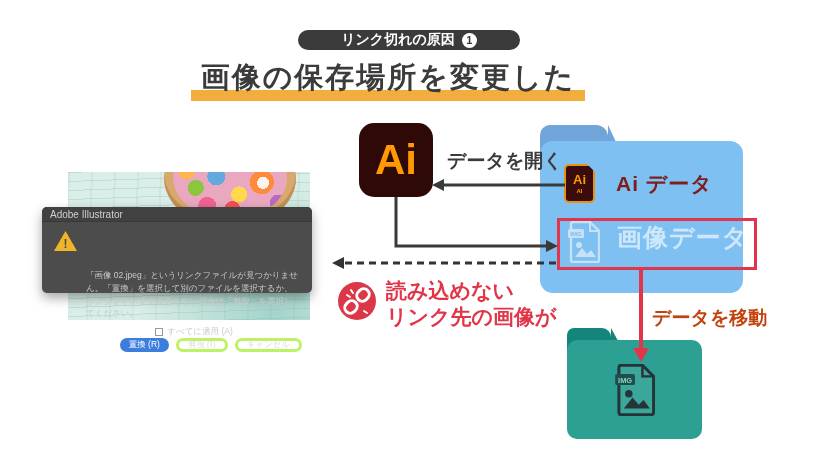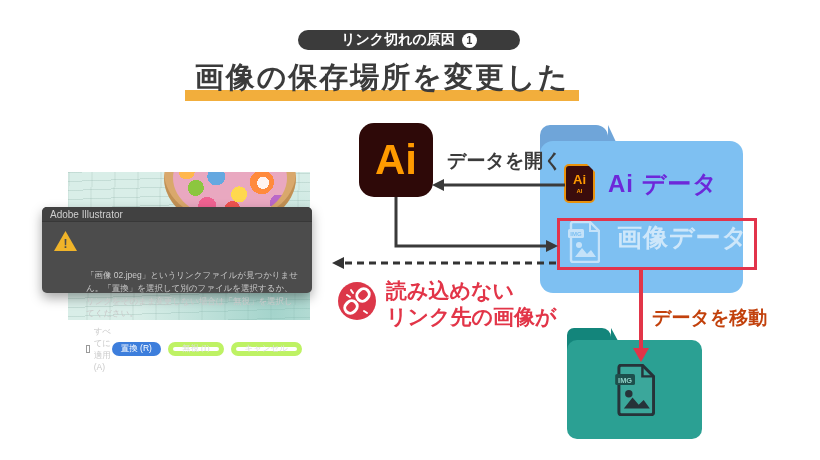--- a/index.html
+++ b/index.html
@@ -14,21 +14,21 @@
     position:absolute; left:298px; top:30px; width:222px; height:20px;
     background:#3B3B3B; border-radius:13px; display:flex; align-items:center;
     justify-content:center; gap:7px; color:#fff; font-weight:bold; font-size:14px;
   }
   .badge-num {
     width:15px; height:15px; background:#fff; color:#3B3B3B; border-radius:50%;
     display:flex; align-items:center; justify-content:center;
     font-size:11px; font-weight:bold; line-height:1;
   }
   .main-title {
-    position:absolute; left:6px; top:58px; width:752px; text-align:center;
+    position:absolute; left:12px; top:58px; width:752px; text-align:center;
     font-size:29px; font-weight:bold; color:#3B3B3B; letter-spacing:2px;
   }
   .main-title span {
     display:inline-block; padding:0 10px 3px 10px;
     background:linear-gradient(to top,#F2AE3C 0 11px, transparent 11px);
   }
 
   
   .photo {
     position:absolute; left:68px; top:172px; width:242px; height:148px;
@@ -76,31 +76,31 @@
     background:#F0B429; clip-path:polygon(50% 0, 100% 100%, 0 100%);
     display:flex; align-items:flex-end; justify-content:center;
     color:#4C4C4C; font-weight:bold; font-size:12px; line-height:1.1;
   }
   .dialog-message {
     font-size:8.5px; line-height:1.5; color:#C9C9C9; width:214px;
     word-break:break-all;
     margin-top:40px;
   }
   .dialog-footer {
-    display:flex; align-items:center; padding:6px 10px 0 44px;
+    display:flex; align-items:center; padding:6px 10px 0 44px;flex-direction:column;
   }
   .chk-group { display:flex; align-items:center; gap:4px; font-size:8.5px; }
   .chk-box { width:8px; height:8px; border:1px solid #9A9A9A; background:transparent; }
   .dlg-btns { margin-left:auto; display:flex; gap:7px; }
   .dlg-btn {
     height:14px; border-radius:7px; padding:0 9px; font-size:8.5px;
     display:flex; align-items:center; white-space:nowrap;
   }
   .dlg-btn.primary { background:#3D7EDC; color:#fff; }
-  .dlg-btn.ghost { border:5px solid #bef264; color:#DDDDDD;font-family:Liberation Serif, serif; }
+  .dlg-btn.ghost { border:3px solid #bef264; color:#DDDDDD;font-family:Liberation Serif, serif; }
 
   
   .ai-app {
     position:absolute; left:359px; top:123px; width:74px; height:74px;
     background:#2E0908; border-radius:15px; display:flex; align-items:center;
     justify-content:center; color:#FF9A00; font-size:42px; font-weight:bold;
   }
 
   
   .folder-blue { position:absolute; left:540px; top:125px; width:203px; height:168px; }
@@ -121,21 +121,21 @@
     width:31px; height:39px; background:#3A0C0C; border:2px solid #E8920E;
     border-radius:5px; position:relative; display:flex; flex-direction:column;
     align-items:center; justify-content:center; line-height:1;
   }
   .ai-file .t1 { color:#FF9A00; font-size:13px; font-weight:bold; }
   .ai-file .t2 { color:#FF9A00; font-size:6px; font-weight:bold; margin-top:2px; }
   .ai-file::after {
     content:''; position:absolute; top:-2px; right:-2px;
     border-top:8px solid #7EC0F2; border-left:8px solid transparent;
   }
-  .row-ai-label { font-size:24px; font-weight:bold; color:#6d28d9; letter-spacing:1px; }
+  .row-ai-label { font-size:21px; font-weight:bold; color:#7f1d1d; letter-spacing:1px;margin-left:8px; }
   .img-row {
     position:absolute; left:17px; top:77px; width:200px; height:52px;
     border:3px solid #E2344B; display:flex; align-items:flex-start; gap:17px;
     padding-left:8px;
   }
   .ghost-label { font-size:25px; font-weight:bold; color:rgba(255,255,255,0.62); letter-spacing:1px; }
 
   
   .folder-teal { position:absolute; left:567px; top:328px; width:135px; height:111px; }
   .ft-tab {

